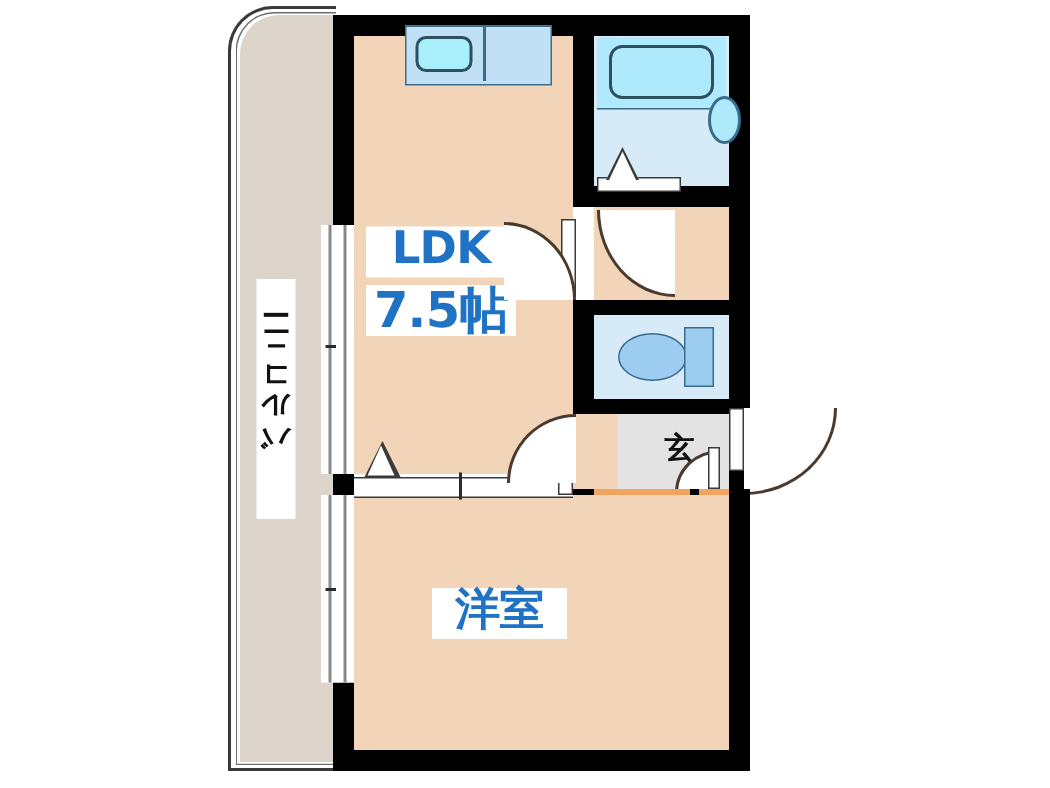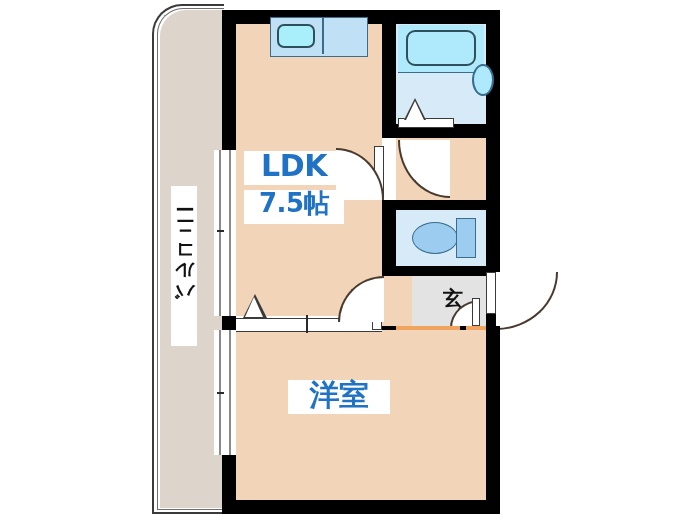--- a/index.html
+++ b/index.html
@@ -17,21 +17,21 @@
   .closet{background:#f0a460;}
   .balcony{background:#ddd4cc;}
   .white{background:#ffffff;}
   .thinline{background:#2b2b2b;}
   .greyline{background:#8a8a8a;}
 
   
   .lbl{position:absolute;color:#1f72c4;font-weight:bold;line-height:1.02;
        text-align:center;background:#ffffff;letter-spacing:-0.5px;}
   .lbl-room{font-size:30px;}
-  .lbl-sub{font-size:26px;}
+  .lbl-sub{font-size:33px;}
   .lbl-kanji{position:absolute;color:#111111;font-weight:bold;
        text-align:center;font-size:20px;line-height:1;}
   .lbl-bal{position:absolute;color:#111111;font-weight:bold;font-size:19px;
        writing-mode:vertical-rl;transform:rotate(180deg);
        background:#ffffff;letter-spacing:2px;text-align:center;}
 
   
   .arc{position:absolute;border:2px solid #4a3a2e;background:#ffffff;}
   .arc-br{border-radius:0 0 100% 0;border-top:none;border-left:none;}
   .arc-bl{border-radius:0 0 0 100%;border-top:none;border-right:none;}
@@ -134,21 +134,21 @@
   <div class="abs white" style="left:396px;top:368px;width:64px;height:10px;border:1.5px solid #3a3a3a;"></div>
   <div class="abs" style="left:400px;top:378px;width:1.8px;height:24px;background:#3a3a3a;transform-origin:top center;transform:rotate(-20deg);"></div>
   <div class="abs" style="left:455px;top:378px;width:1.8px;height:24px;background:#3a3a3a;transform-origin:top center;transform:rotate(20deg);"></div>
   <div class="abs" style="left:428px;top:378px;width:1.8px;height:24px;background:#3a3a3a;transform-origin:top center;transform:rotate(20deg);"></div>
   <div class="abs" style="left:428px;top:378px;width:1.8px;height:24px;background:#3a3a3a;transform-origin:top center;transform:rotate(-20deg);"></div>
   <div class="abs wall" style="left:382px;top:374px;width:14px;height:10px;"></div>
 
   <div class="abs floor" style="left:236px;top:330px;width:250px;height:170px;"></div>
   <div class="abs floor" style="left:236px;top:330px;width:30px;height:132px;"></div>
 
-  <div class="lbl lbl-room" style="left:288px;top:380px;width:102px;height:34px;">洋室</div>
+  <div class="lbl lbl-room" style="left:288px;top:392px;width:90px;height:34px;">洋室</div>
 
   <div class="slide" style="left:236px;top:318px;width:146px;height:12px;"></div>
   <div class="abs thinline" style="left:306px;top:315px;width:1.8px;height:18px;"></div>
   <div class="tri-o" style="left:243px;top:294px;"></div>
   <div class="tri" style="left:245px;top:297px;border-left-width:9px;border-right-width:9px;border-bottom-width:20px;"></div>
 
   <div class="abs white" style="left:372px;top:318px;width:10px;height:12px;border:1.5px solid #3a3a3a;"></div>
   <div class="arc arc-tl" style="left:338px;top:276px;width:44px;height:44px;"></div>
 
 </div>

